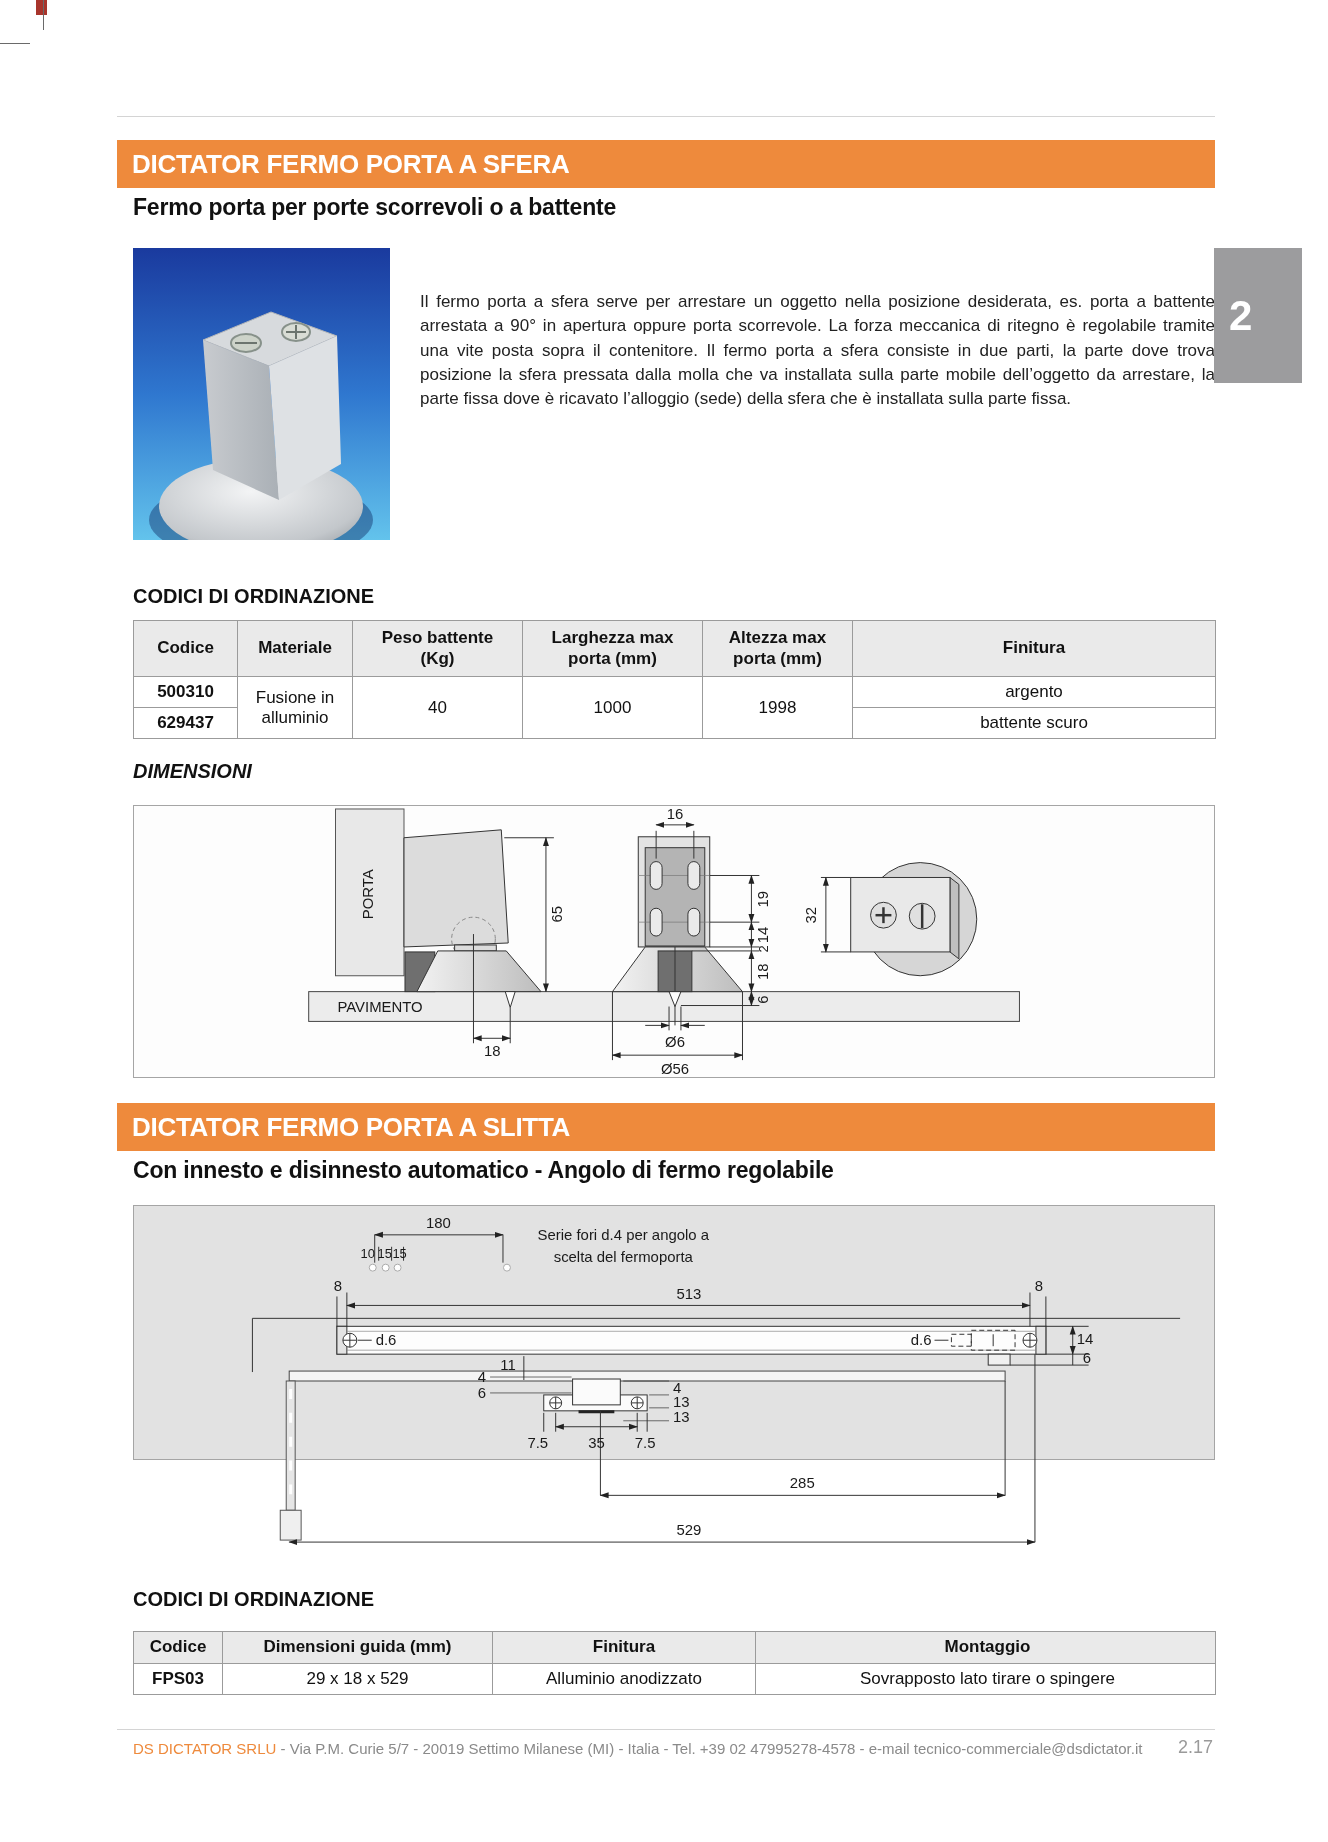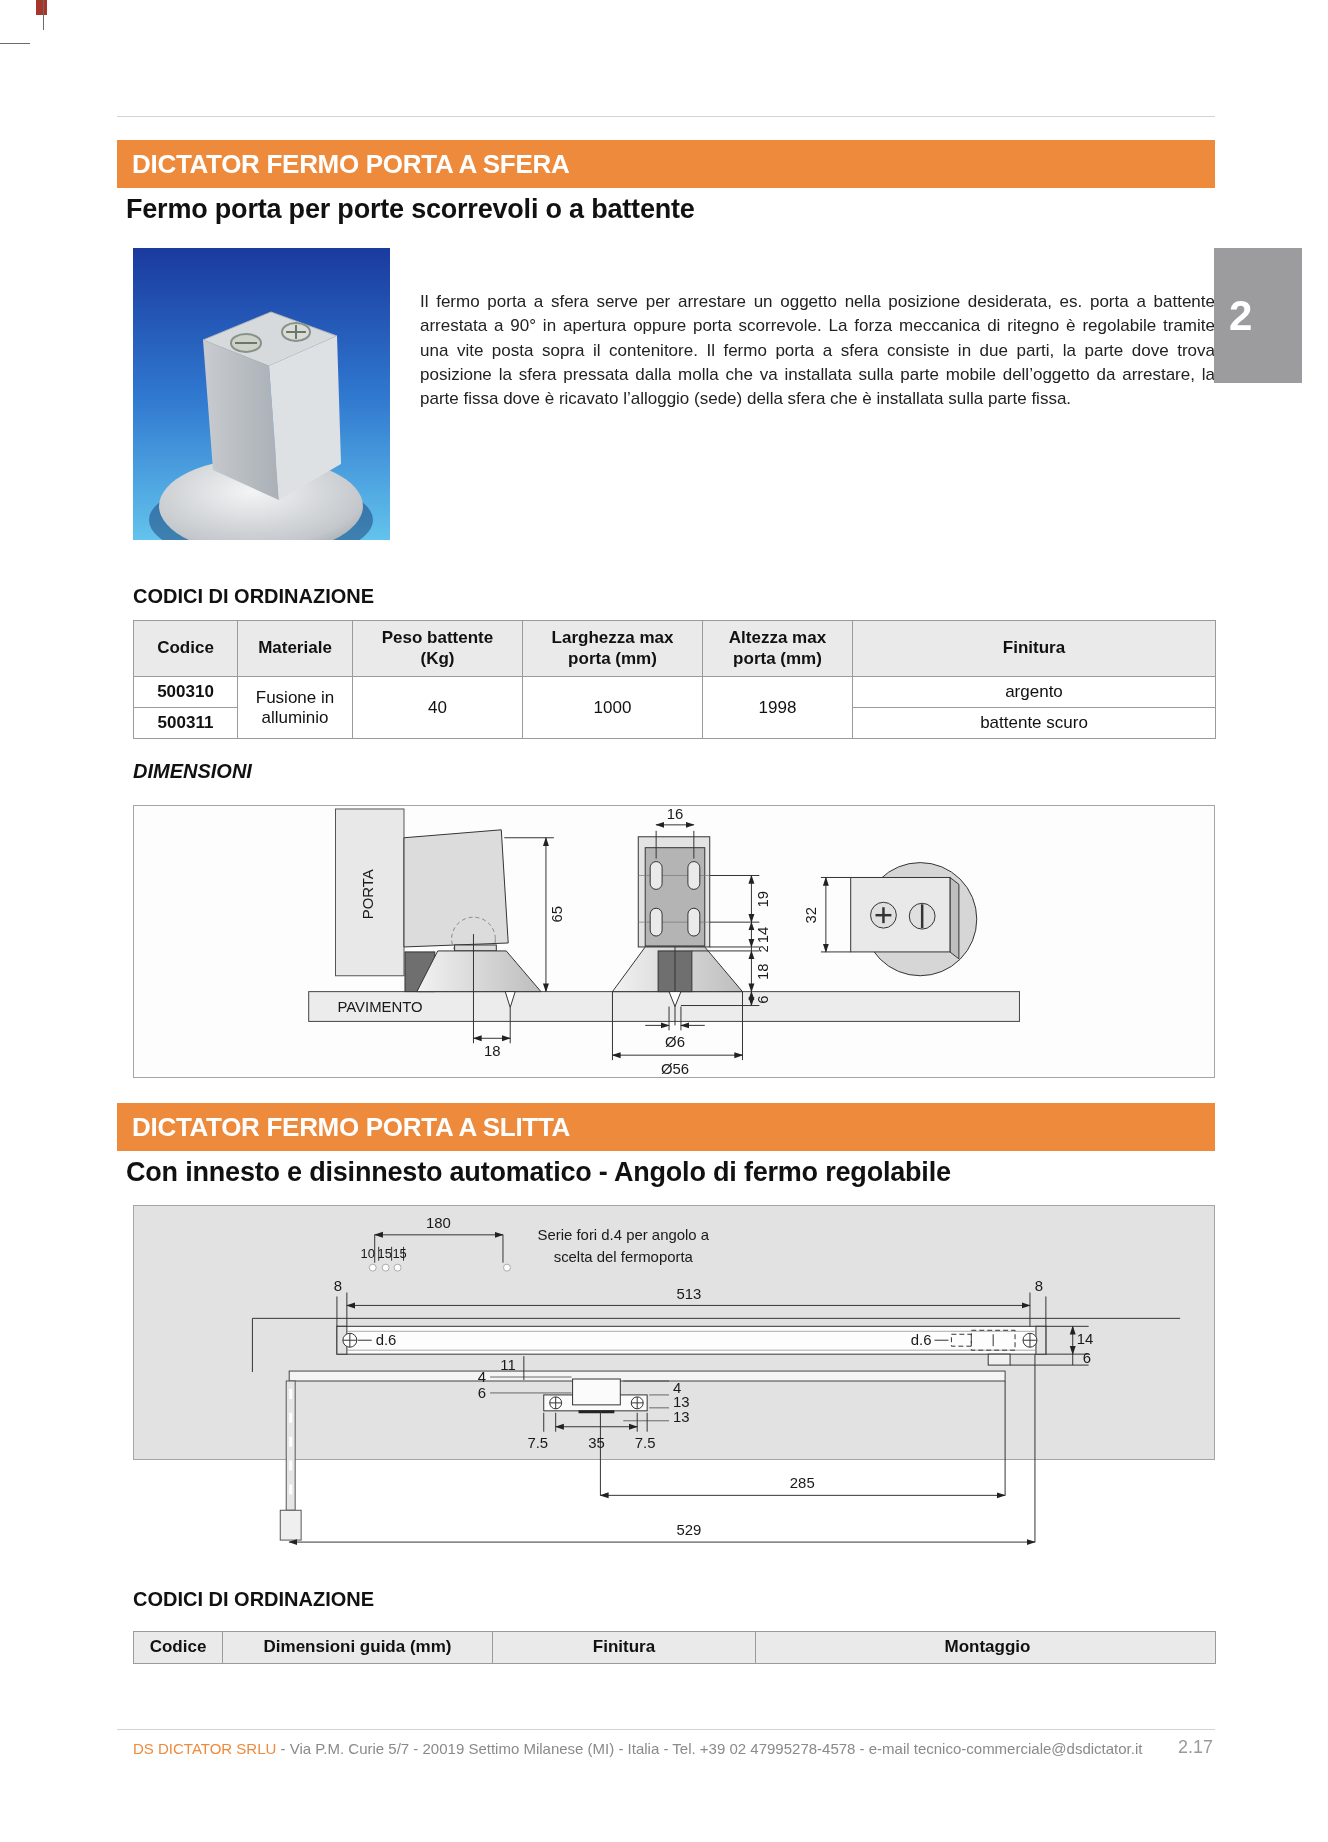--- a/index.html
+++ b/index.html
@@ -12,21 +12,21 @@
   .crop-red{left:36px;top:0;width:11px;height:15px;background:#a8352c;}
   .crop-v{left:43px;top:0;width:1px;height:30px;background:#6a6a6a;}
   .crop-h{left:0;top:43px;width:30px;height:1px;background:#6a6a6a;}
   .rule{height:1px;background:#d4d4d4;}
   
   .banner{
     left:117px;width:1098px;height:48px;background:#EE8A3C;color:#ffffff;
     font-weight:bold;font-size:26px;letter-spacing:-0.3px;
     display:flex;align-items:center;padding-left:15px;box-sizing:border-box;
   }
-  .subtitle{left:126px;font-size:27px;font-weight:bold;letter-spacing:-0.2px;color:#111;}
+  .subtitle{left:133px;font-size:23px;font-weight:bold;letter-spacing:-0.2px;color:#111;}
   .heading{left:133px;font-size:20px;font-weight:bold;color:#111;}
   .para{
     left:420px;top:246px;width:795px;font-size:17px;line-height:24.3px;
     text-align:justify;color:#222;margin-top:44px;
   }
   .tab2{
     left:1214px;top:248px;width:88px;height:135px;background:#9c9c9e;color:#fff;
     font-size:42px;font-weight:bold;display:flex;align-items:center;padding-left:15px;
     box-sizing:border-box;
   }
@@ -130,21 +130,21 @@
   </tr>
   <tr>
     <td class="bold">500310</td>
     <td rowspan="2">Fusione in alluminio</td>
     <td rowspan="2">40</td>
     <td rowspan="2">1000</td>
     <td rowspan="2">1998</td>
     <td>argento</td>
   </tr>
   <tr>
-    <td class="bold">500311</td>
+    <td class="bold">629437</td>
     <td>battente scuro</td>
   </tr>
 </tbody>
   </table>
 
 <div class="abs heading" style="top:760px;font-style:italic;">DIMENSIONI</div>
 
 <div class="abs panel panel1">
 <svg width="1080" height="271" viewBox="10 1 1082 273">
   <defs>
@@ -380,20 +380,26 @@
       <col style="width:263px">
       <col style="width:460px">
     </colgroup>
   <tbody>
       <tr>
     <th>Codice</th>
     <th>Dimensioni guida (mm)</th>
     <th>Finitura</th>
     <th class="left-al">Montaggio</th>
   </tr>
+  <tr>
+    <td class="bold">FPS03</td>
+    <td>29 x 18 x 529</td>
+    <td>Alluminio anodizzato</td>
+    <td class="left-al">Sovrapposto lato tirare o spingere</td>
+  </tr>
 </tbody>
   </table>
 
 <div class="abs rule" style="left:117px;top:1729px;width:1098px;"></div>
 <div class="abs footer">
   <span class="brand">DS DICTATOR SRLU</span><span> - Via P.M. Curie 5/7 - 20019 Settimo Milanese (MI) - Italia - Tel. +39 02 47995278-4578 - e-mail tecnico-commerciale@dsdictator.it</span>
 </div>
 <div class="abs pagenum">2.17</div>
 
 </body></html>

